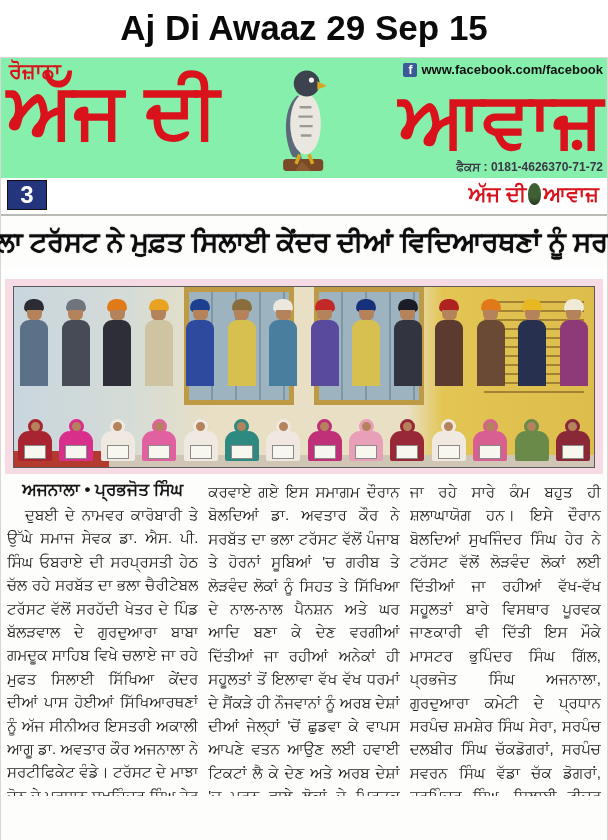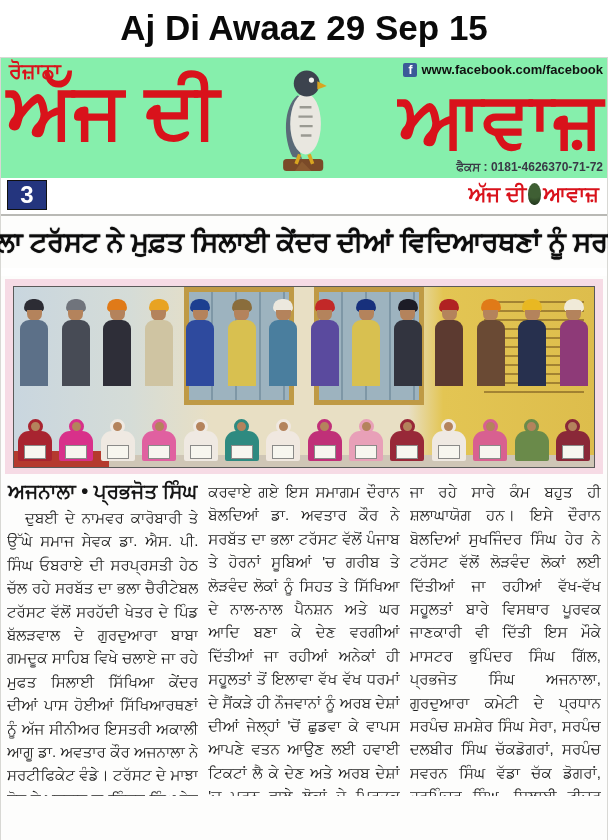--- a/index.html
+++ b/index.html
@@ -69,21 +69,21 @@
   .row-seated { position:absolute; bottom:6px; left:4px; right:4px; display:flex;
     justify-content:space-between; align-items:flex-end; }
   .sperson { position:relative; display:flex; flex-direction:column; align-items:center; }
   .s-head { width:15px; height:15px; border-radius:50%; background:#b4835c; }
   .s-body { width:34px; height:30px; border-radius:11px 11px 2px 2px; margin-top:-3px; }
   .cert { position:absolute; bottom:2px; width:22px; height:14px; background:#f7f6ef;
     border:1px solid #8a8a88; }
   
   .article { display:flex; gap:10px; padding:6px 6px 0 6px; height:322px; overflow:hidden; }
   .col { flex:1 1 0; overflow:hidden; }
-  .byline { font-size:20px; font-weight:bold; color:#161616; text-align:center; margin-bottom:3px; }
+  .byline { font-size:17px; font-weight:bold; color:#161616; text-align:center; margin-bottom:3px; }
   .body-text { font-size:15px; line-height:1.56; color:#1e1e1e; text-align:justify; font-weight:400; }
   .indent { text-indent:18px; }
 </style>
 </head>
 <body>
 
 <div class="page">
 
   <div class="top-title">Aj Di Awaaz 29 Sep 15</div>
 

